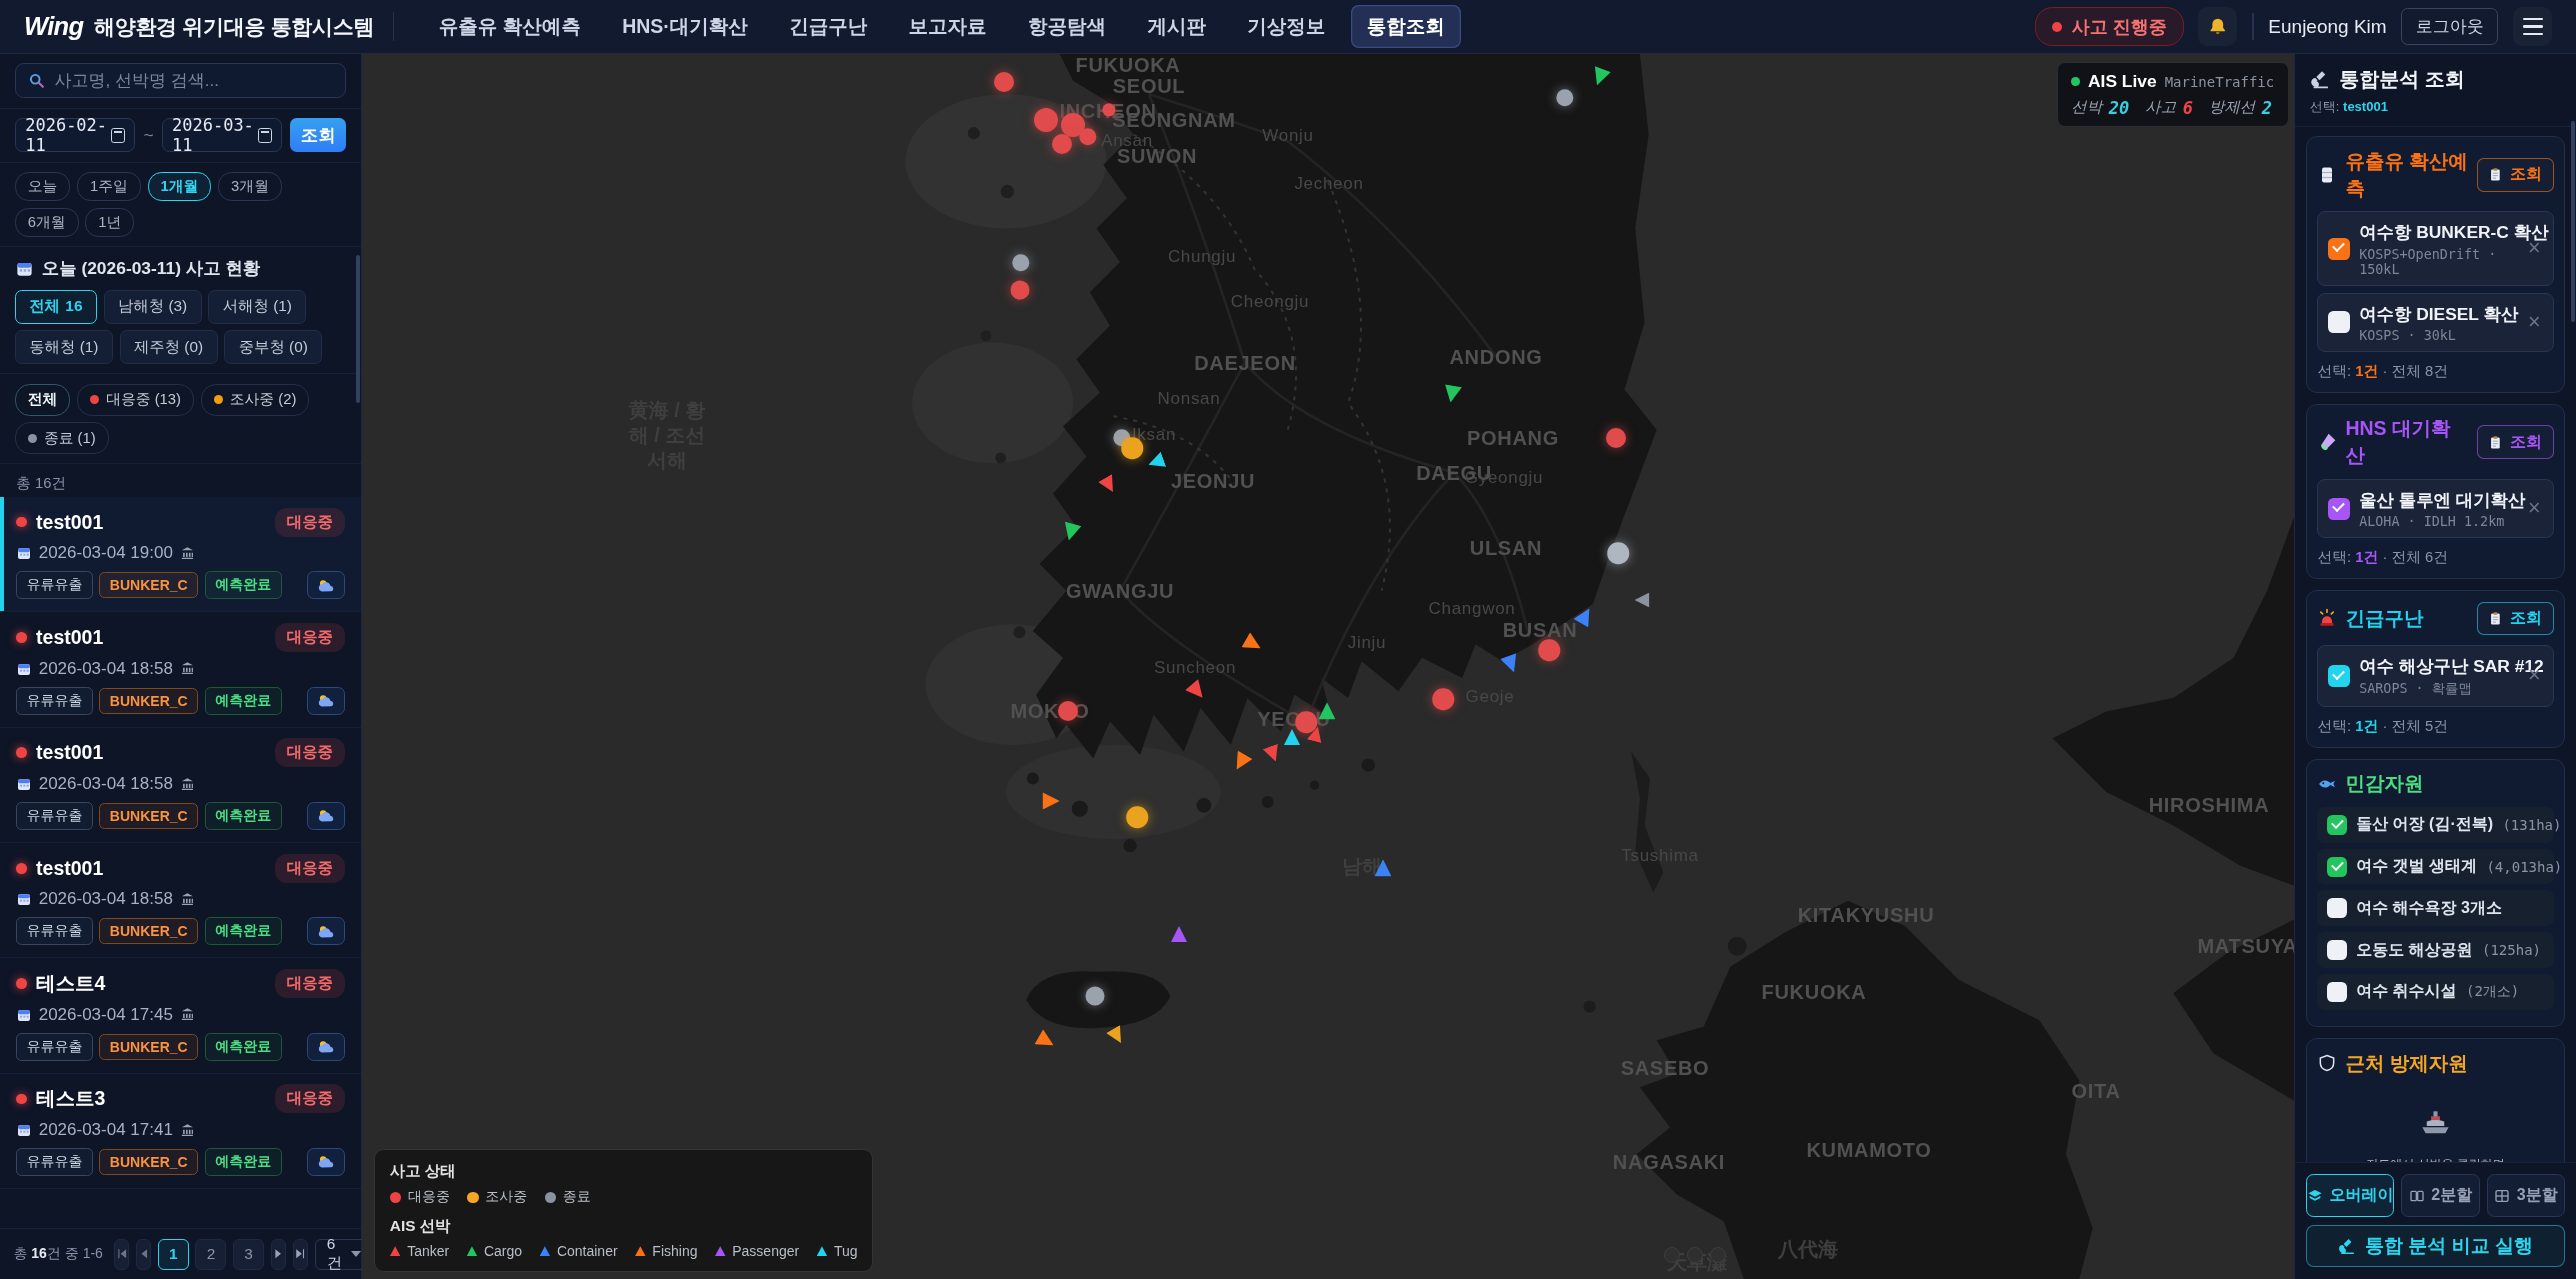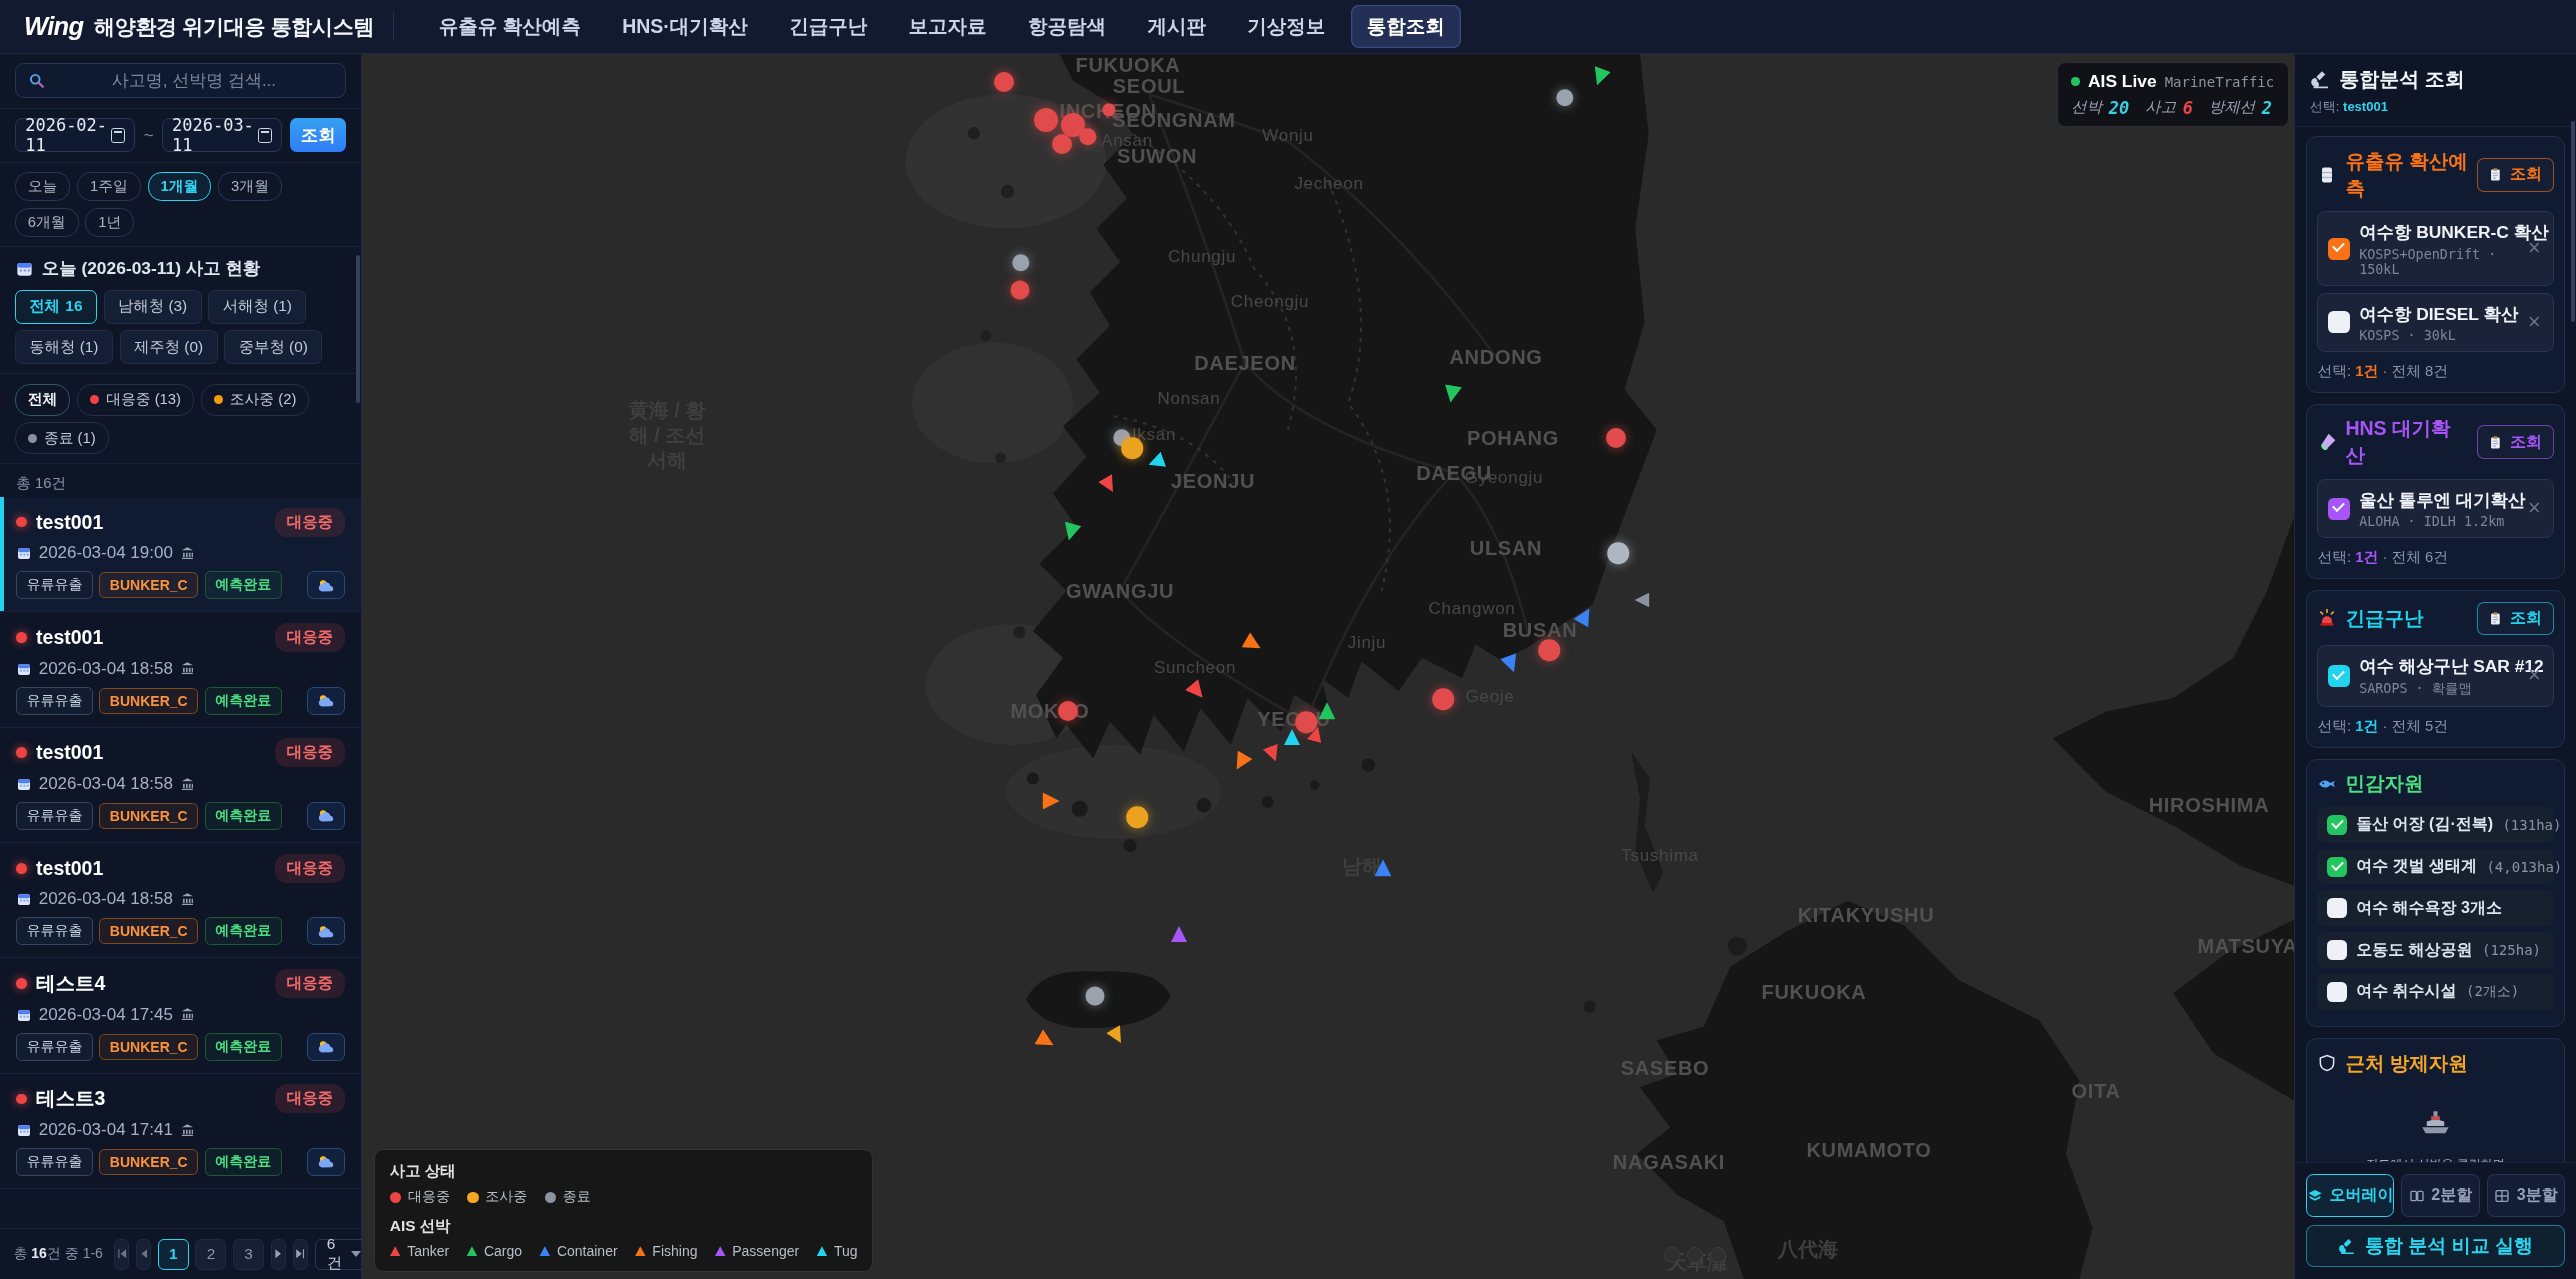--- a/index.html
+++ b/index.html
@@ -27,21 +27,21 @@
   .burger { display:flex; flex-direction:column; gap:4.7px; }
   .burger i { display:block; width:20px; height:2.7px; border-radius:1.3px; background:#e6eaf2; }
 
   
   .main { display:flex; height:1225px; }
 
   
   .sidebar { width:362px; background:#0d1527; border-right:1.3px solid #1d2944; display:flex; flex-direction:column; position:relative; }
   .sb-block { padding:9.4px 14.8px; border-bottom:1.3px solid #16223a; }
   .search-box { display:flex; align-items:center; gap:9.4px; height:35px; background:#0f1930; border:1.3px solid #2a3754; border-radius:8.7px; padding:0 12px; }
-  .search-box input { flex:1; background:transparent; border:none; outline:none; color:#d946ef; font-size:17px; font-family:inherit;text-align:center; }
+  .search-box input { flex:1; background:transparent; border:none; outline:none; color:#d946ef; font-size:17px; font-family:inherit; }
   .search-box input::placeholder { color:#7d8698; }
   .date-row { display:flex; align-items:center; gap:8px; }
   .date-input { flex:1; display:flex; align-items:center; justify-content:space-between; height:34px; background:#0f1930; border:1.3px solid #2a3754; border-radius:7.4px; padding:0 9.4px; cursor:pointer; }
   .date-input .dval { font-size:17px; color:#e6eaf2; }
   .cal-glyph { width:16px; height:14.8px; border:1.7px solid #cfd6e4; border-radius:2.7px; position:relative; }
   .cal-glyph:before { content:""; position:absolute; left:2px; right:2px; top:2px; height:2.7px; background:#cfd6e4; }
   .tilde { color:#7d8698; font-size:17.4px; }
   .query-btn { width:56px; height:34px; border:none; border-radius:6.7px; background:linear-gradient(180deg,#35a0f0,#2f7df6); color:#fff; font-weight:800; font-size:17.4px; cursor:pointer; }
   .chip-row { display:flex; flex-wrap:wrap; gap:6.7px; }
   .pill { border:1.3px solid #2a3754; border-radius:13.4px; background:transparent; color:#aab2c4; font-size:14.8px; padding:4px 12px; cursor:pointer; white-space:nowrap; }
@@ -147,20 +147,42 @@
   <nav class="nav" id="nav">
       <div class="nav-item">유출유 확산예측</div>
       <div class="nav-item">HNS·대기확산</div>
       <div class="nav-item">긴급구난</div>
       <div class="nav-item">보고자료</div>
       <div class="nav-item">항공탐색</div>
       <div class="nav-item">게시판</div>
       <div class="nav-item">기상정보</div>
       <div class="nav-item active">통합조회</div>
     </nav>
+  <div class="top-right">
+    <div class="alert-pill">
+      <span class="dot"></span>
+      <span>사고 진행중</span>
+    </div>
+    <div class="icon-btn">
+      <svg class="ic" width="21.5" height="21.5" viewBox="0 0 24 24">
+          <path fill="#f0b429" d="M12 3a6 6 0 0 0-6 6v4l-2 3v1h16v-1l-2-3V9a6 6 0 0 0-6-6z"></path>
+          <path fill="#c98a12" d="M10 18a2 2 0 0 0 4 0z"></path>
+        </svg>
+    </div>
+    <div class="vert-sep"></div>
+    <span class="user-name">Eunjeong Kim</span>
+    <button class="logout-btn">로그아웃</button>
+    <div class="icon-btn">
+      <span class="burger">
+          <i></i>
+          <i></i>
+          <i></i>
+        </span>
+    </div>
+  </div>
 </div>
 
 <div class="main">
 
   <aside class="sidebar">
     <div class="sb-block">
       <div class="search-box">
         <svg class="ic" width="17.4" height="17.4" viewBox="0 0 24 24">
             <circle cx="10" cy="10" r="6" fill="none" stroke="#5ea0e6" stroke-width="2.6"></circle>
             <line x1="14.5" y1="14.5" x2="20.5" y2="20.5" stroke="#b06ab3" stroke-width="3" stroke-linecap="round"></line>

